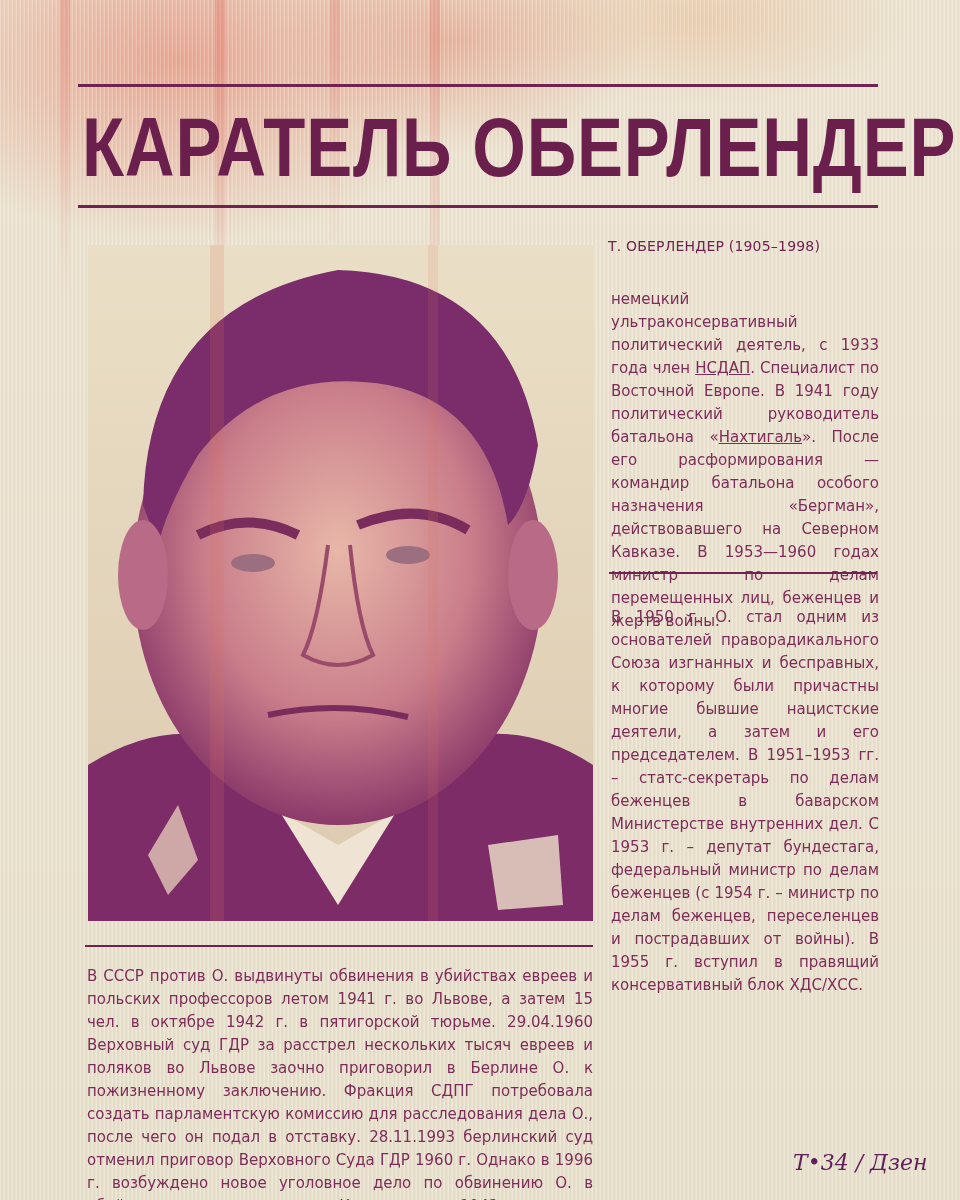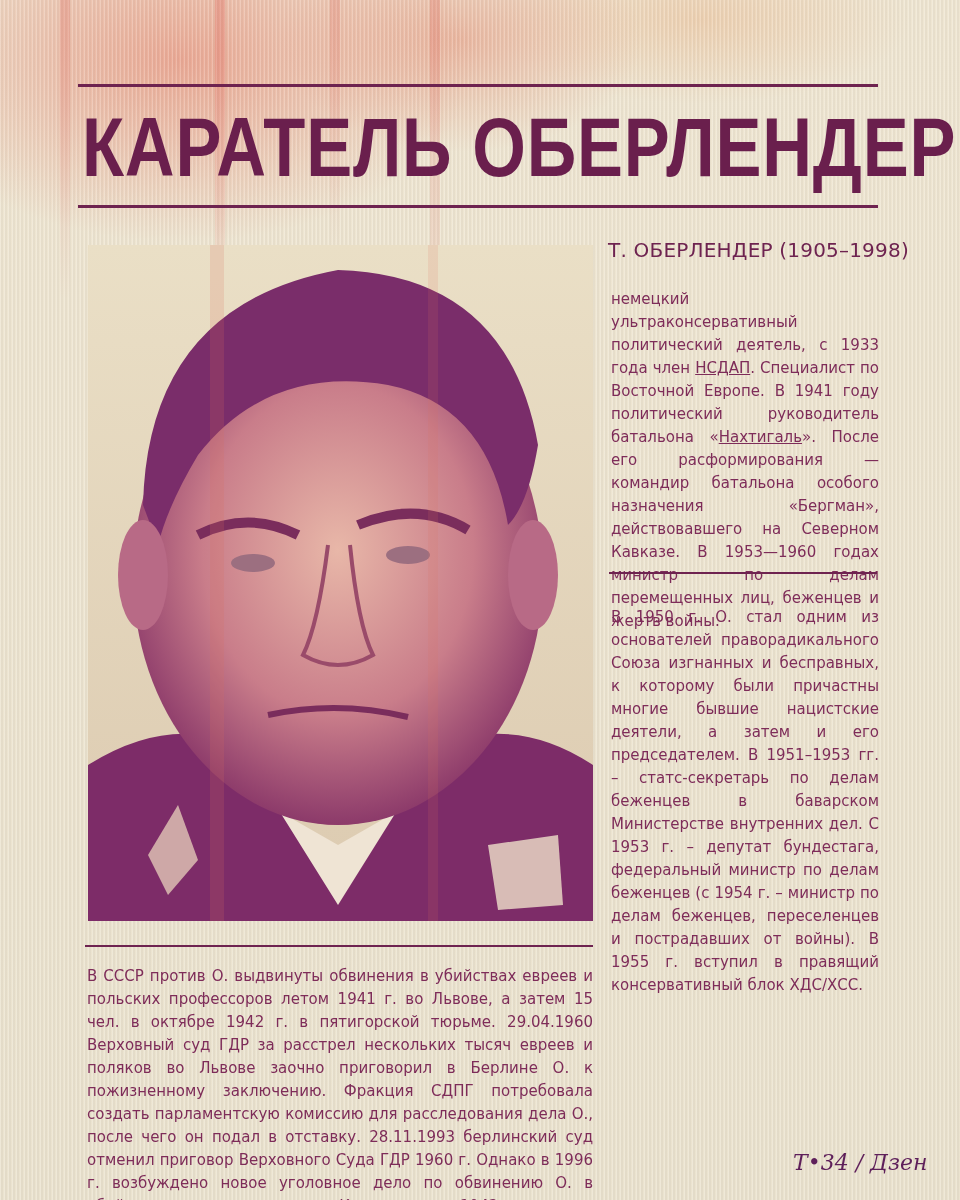--- a/index.html
+++ b/index.html
@@ -22,21 +22,21 @@
     .rule { position: absolute; background: #6e2350; }
     .title {
       position: absolute; left: 82px; top: 92px; width: 800px; height: 110px;
       font-family: "Liberation Sans", sans-serif; font-weight: bold;
       font-size: 84px; line-height: 110px; color: #6a1f4d;
       letter-spacing: 1px; white-space: nowrap;
       transform: scaleX(0.82); transform-origin: left center;
     }
     .subtitle {
       position: absolute; left: 608px; top: 238px; width: 280px;
-      font-size: 20px; color: #6e2350; letter-spacing: 0.2px; white-space: nowrap;
+      font-size: 14px; color: #6e2350; letter-spacing: 0.2px; white-space: nowrap;
     }
     .para {
       position: absolute; font-size: 15px; line-height: 23px;
       text-align: justify; color: #7e2c59;
     }
     .para a { color: #7e2c59; text-decoration: underline; }
     .photo {
       position: absolute; left: 88px; top: 245px; width: 505px; height: 676px;
       overflow: hidden;
     }

